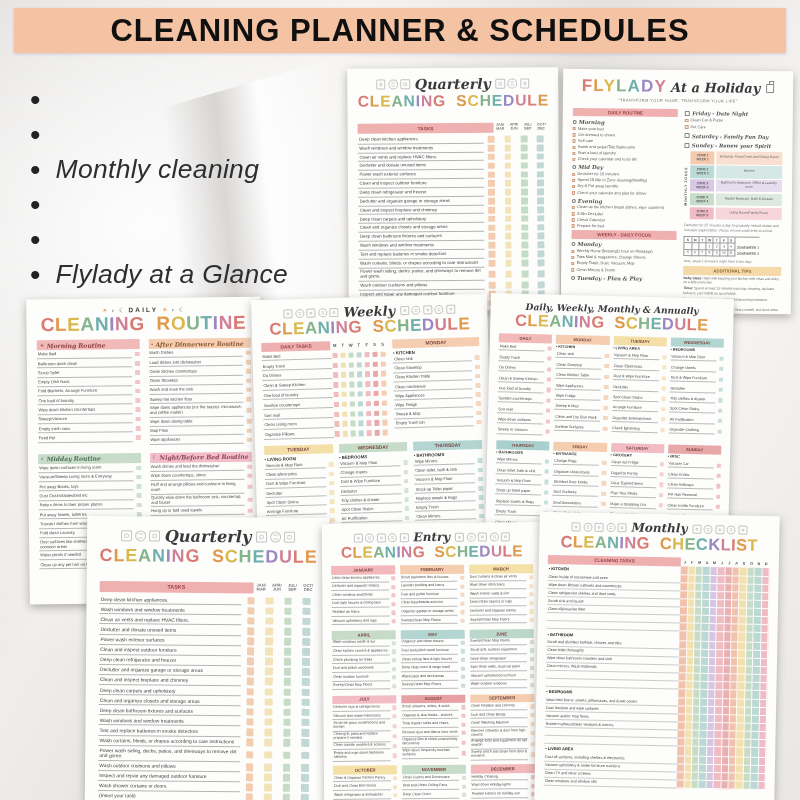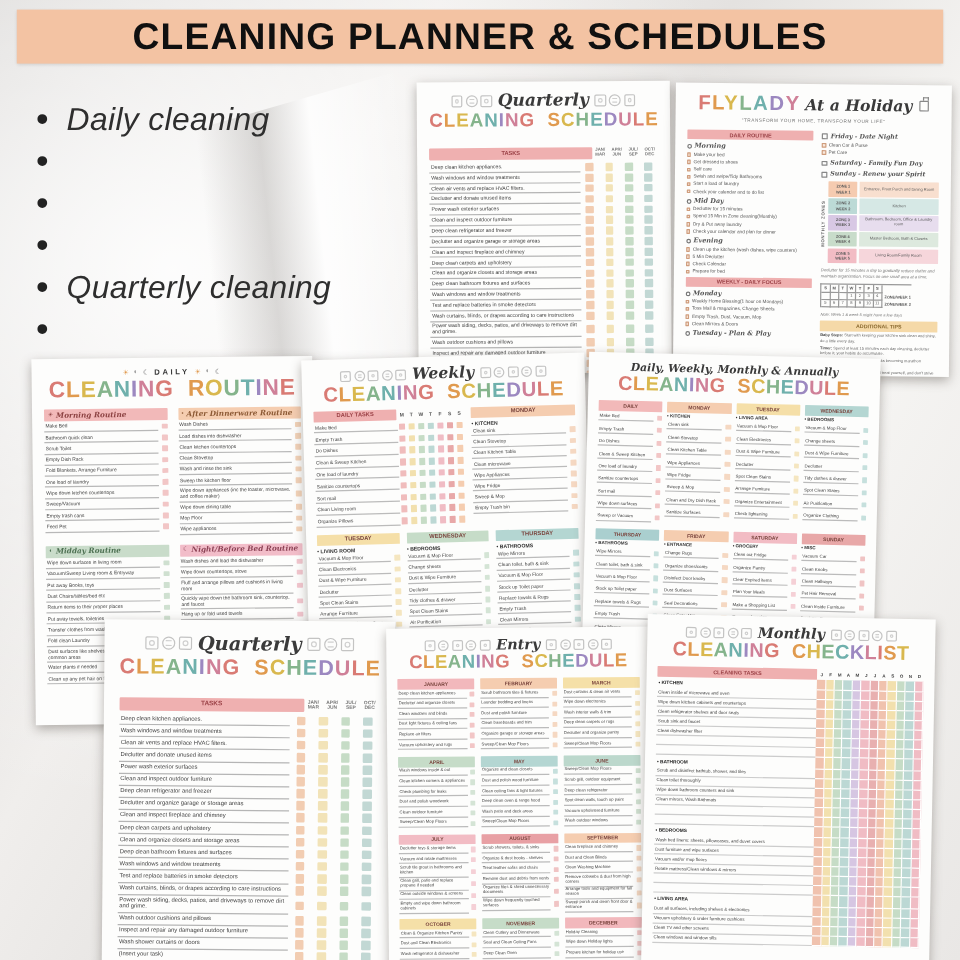--- a/index.html
+++ b/index.html
@@ -168,37 +168,37 @@
   <div class="fold fold1"></div>
   <div class="fold fold2"></div>
 
   <div class="banner">
     <h1>CLEANING PLANNER &amp; SCHEDULES</h1>
   </div>
 
   <ul class="features">
       <li class="feature">
         <span class="fdot">•</span>
-        <span class="ftext">Daily cleaning</span>
+      </li>
+      <li class="feature">
+        <span class="fdot">•</span>
+      </li>
+      <li class="feature">
+        <span class="fdot">•</span>
+        <span class="ftext">Monthly cleaning</span>
       </li>
       <li class="feature">
         <span class="fdot">•</span>
       </li>
       <li class="feature">
         <span class="fdot">•</span>
       </li>
       <li class="feature">
         <span class="fdot">•</span>
-      </li>
-      <li class="feature">
-        <span class="fdot">•</span>
-        <span class="ftext">Quarterly cleaning</span>
-      </li>
-      <li class="feature">
-        <span class="fdot">•</span>
+        <span class="ftext">Flylady at a Glance</span>
       </li>
     </ul>
 
   <div class="page pg-a quarterly">
       <div class="q-titlebar">
         <span class="doodles">
           <span class="doodle"></span>
           <span class="doodle round"></span>
           <span class="doodle"></span>
         </span>

